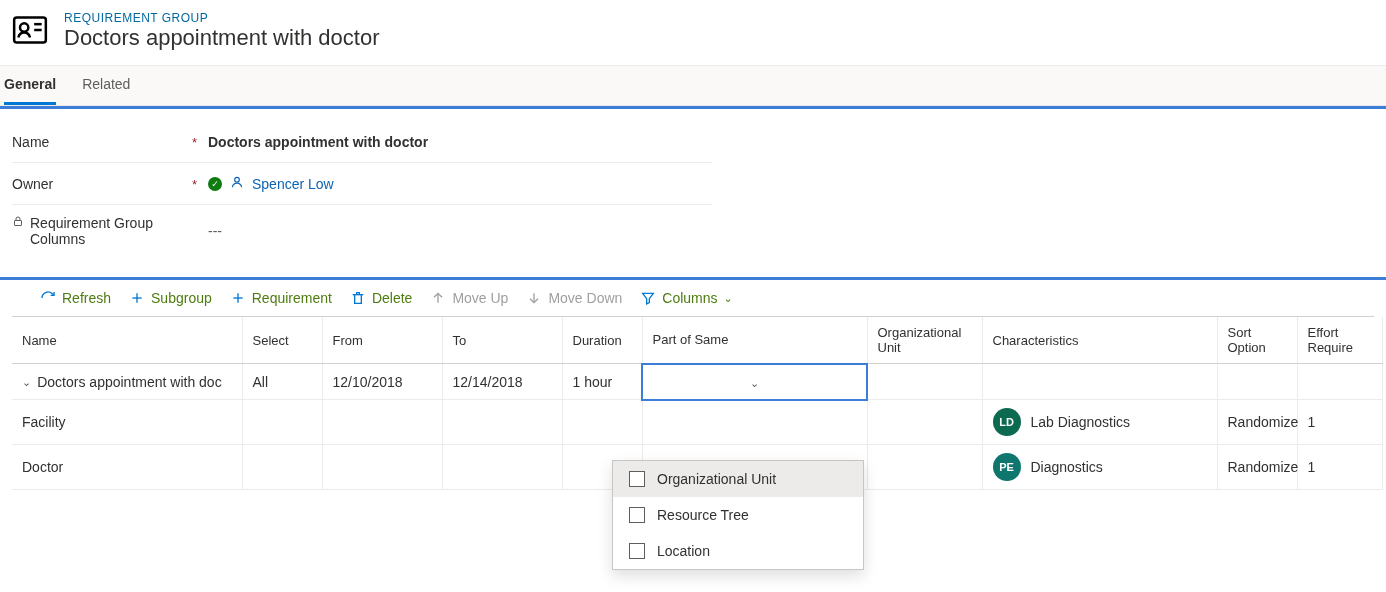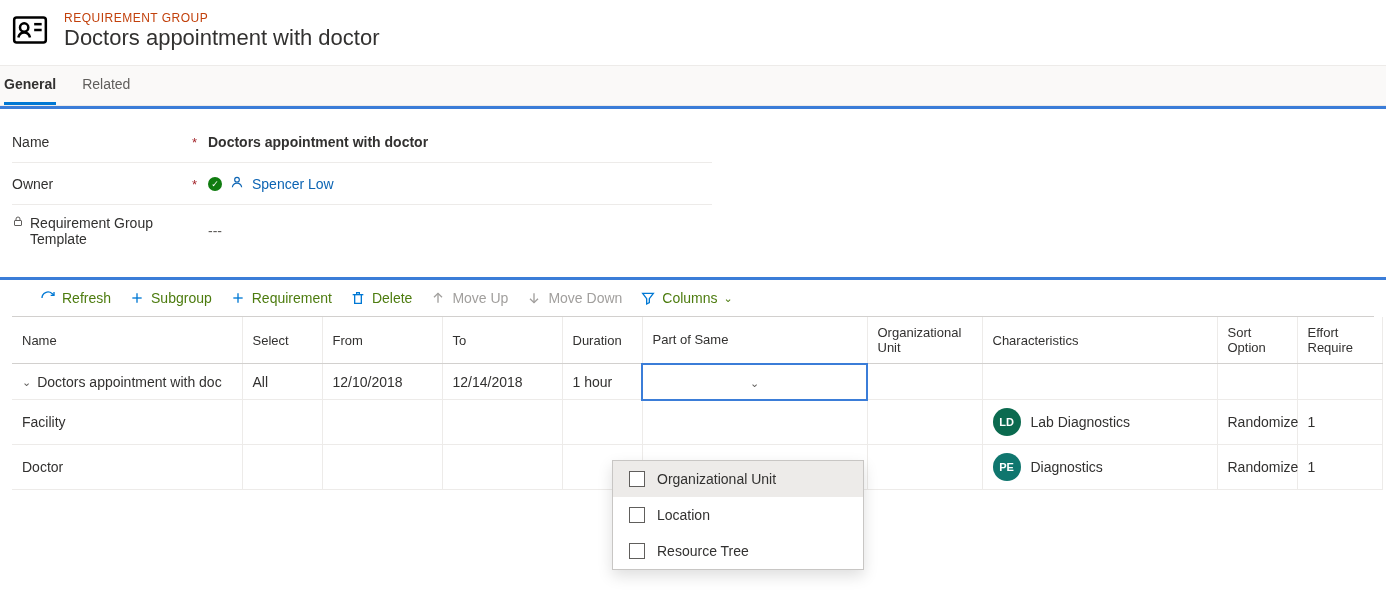--- a/index.html
+++ b/index.html
@@ -13,21 +13,21 @@
 
     
     .header {
       display: flex;
       align-items: center;
       padding: 10px 10px 12px 10px;
       gap: 14px;
     }
     .header-icon svg { width: 40px; height: 40px; }
     .header-text-block { display: flex; flex-direction: column; }
-    .supertitle { font-size: 12px; letter-spacing: 0.5px; color: #c2410c; }
+    .supertitle { font-size: 12px; letter-spacing: 0.5px; color: #0369a1; }
     .title { font-size: 22px; font-weight: 400; color: #323130; line-height: 1.2; }
 
     
     .tabs-region {
       background: #faf9f8;
       border-top: 1px solid #edebe9;
       border-bottom: 1px solid #edebe9;
       padding: 0 4px;
     }
     .tabs { display: flex; gap: 26px; padding-top: 10px; }
@@ -247,21 +247,21 @@
   </div>
 
   <div class="form-row">
     <div class="row-label-col">
       <span class="lock-icon">
         <svg width="12" height="12" viewBox="0 0 24 24" fill="none" stroke="#605e5c" stroke-width="2">
             <rect x="5" y="11" width="14" height="10" rx="1"></rect>
             <path d="M8 11V8a4 4 0 118 0v3"></path>
           </svg>
       </span>
-      <span class="form-label">Requirement Group Template</span>
+      <span class="form-label">Requirement Group Columns</span>
     </div>
     <div class="req-indicator-col"></div>
     <div class="form-value-col">
       <span class="value-dashes">---</span>
     </div>
   </div>
 
 </div>
 
 <div class="blue-bar"></div>
@@ -421,19 +421,19 @@
   </table>
 </div>
 
 <div class="dropdown-panel">
   <div class="dd-item hover">
     <span class="dd-check"></span>
     <span>Organizational Unit</span>
   </div>
   <div class="dd-item">
     <span class="dd-check"></span>
-    <span>Location</span>
+    <span>Resource Tree</span>
   </div>
   <div class="dd-item">
     <span class="dd-check"></span>
-    <span>Resource Tree</span>
+    <span>Location</span>
   </div>
 </div>
 
 </body></html>

